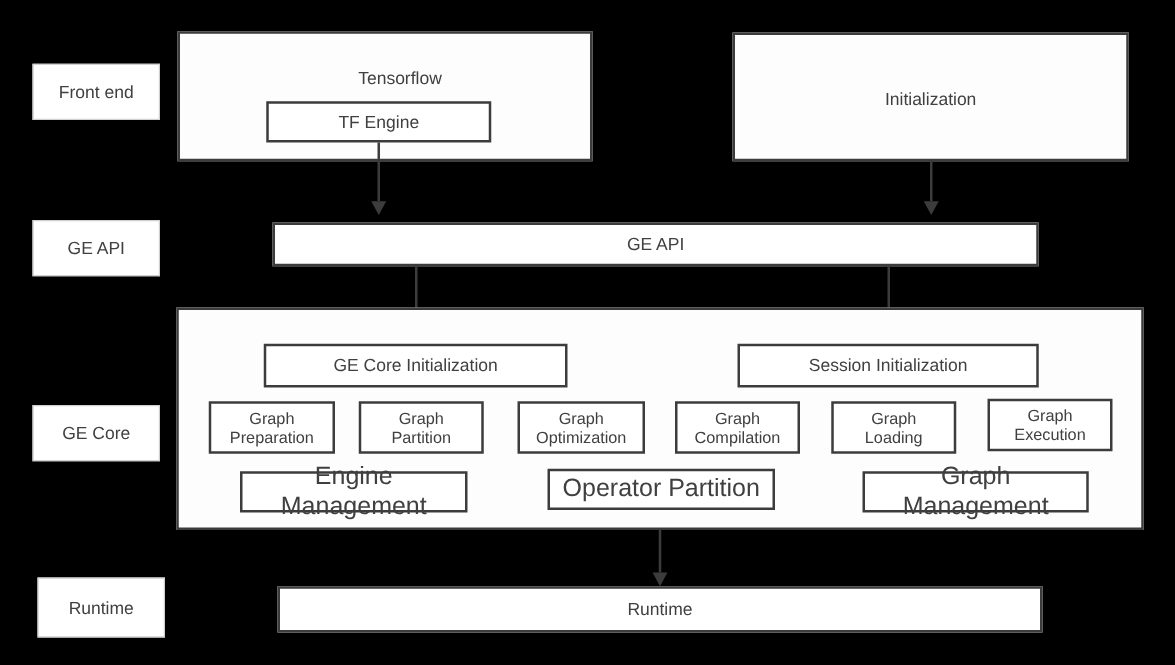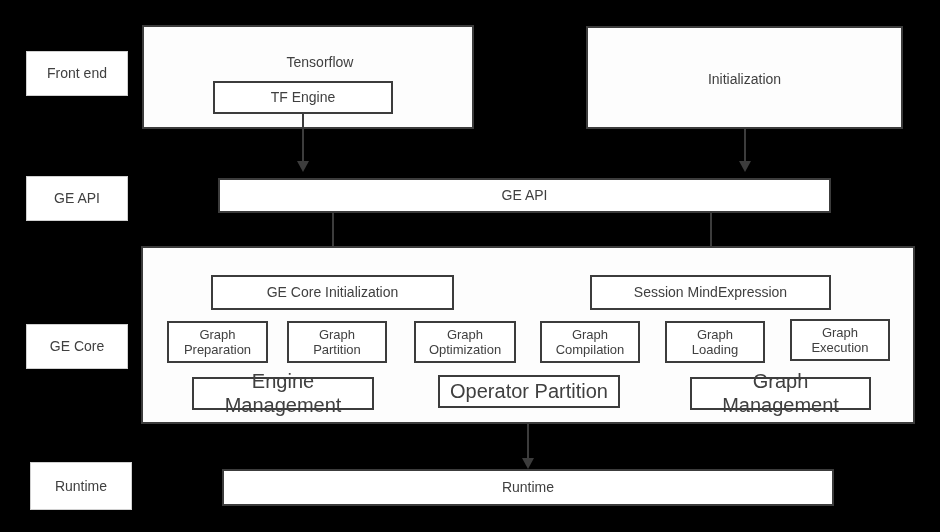--- a/index.html
+++ b/index.html
@@ -96,21 +96,21 @@
   <div class="conn" style="left:332px; top:213px; height:51px;"></div>
   <div class="arrowhead" style="left:327px; top:264px;"></div>
 
   <div class="conn" style="left:710px; top:213px; height:51px;"></div>
   <div class="arrowhead" style="left:705px; top:264px;"></div>
 
   <div class="panel" style="left:141px; top:246px; width:774px; height:178px;"></div>
 
   <div class="box mid-box" style="left:211px; top:275px; width:243px; height:35px;">GE Core Initialization</div>
 
-  <div class="box mid-box" style="left:590px; top:275px; width:241px; height:35px;">Session MindExpression</div>
+  <div class="box mid-box" style="left:590px; top:275px; width:241px; height:35px;">Session Initialization</div>
 
   <div class="box small-box" style="left:167px; top:321px; width:101px; height:42px;">Graph
 Preparation</div>
 
   <div class="box small-box" style="left:287px; top:321px; width:100px; height:42px;">Graph
 Partition</div>
 
   <div class="box small-box" style="left:414px; top:321px; width:102px; height:42px;">Graph
 Optimization</div>
 

